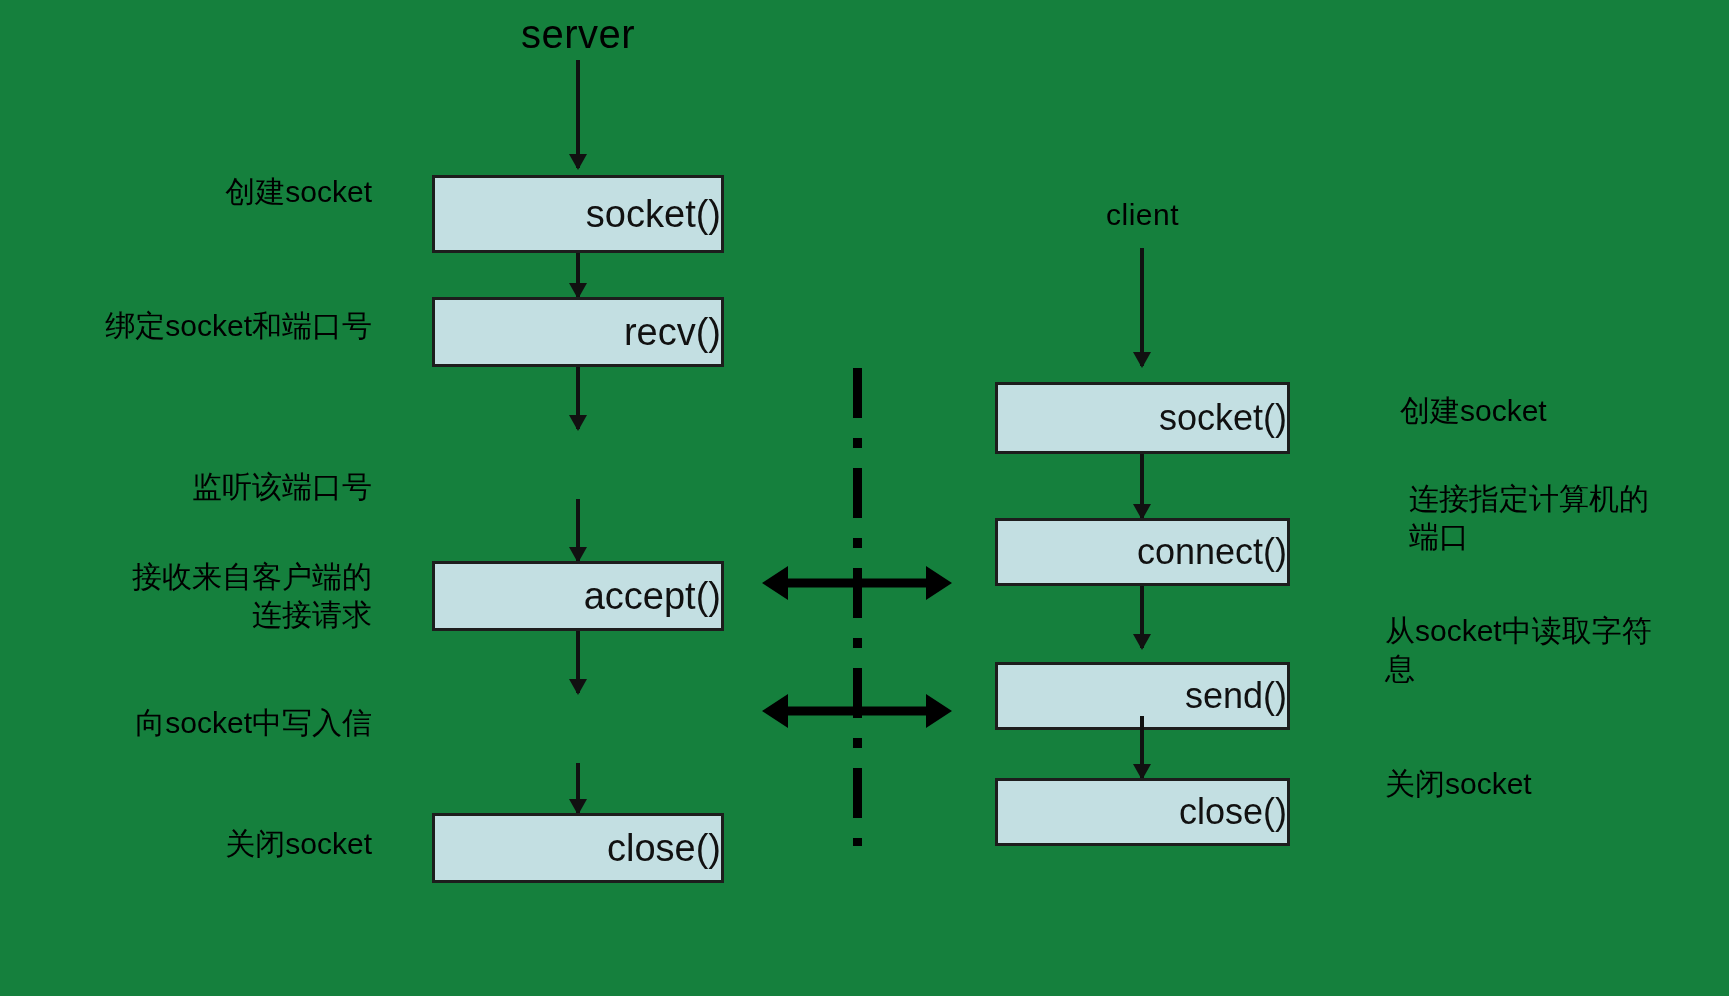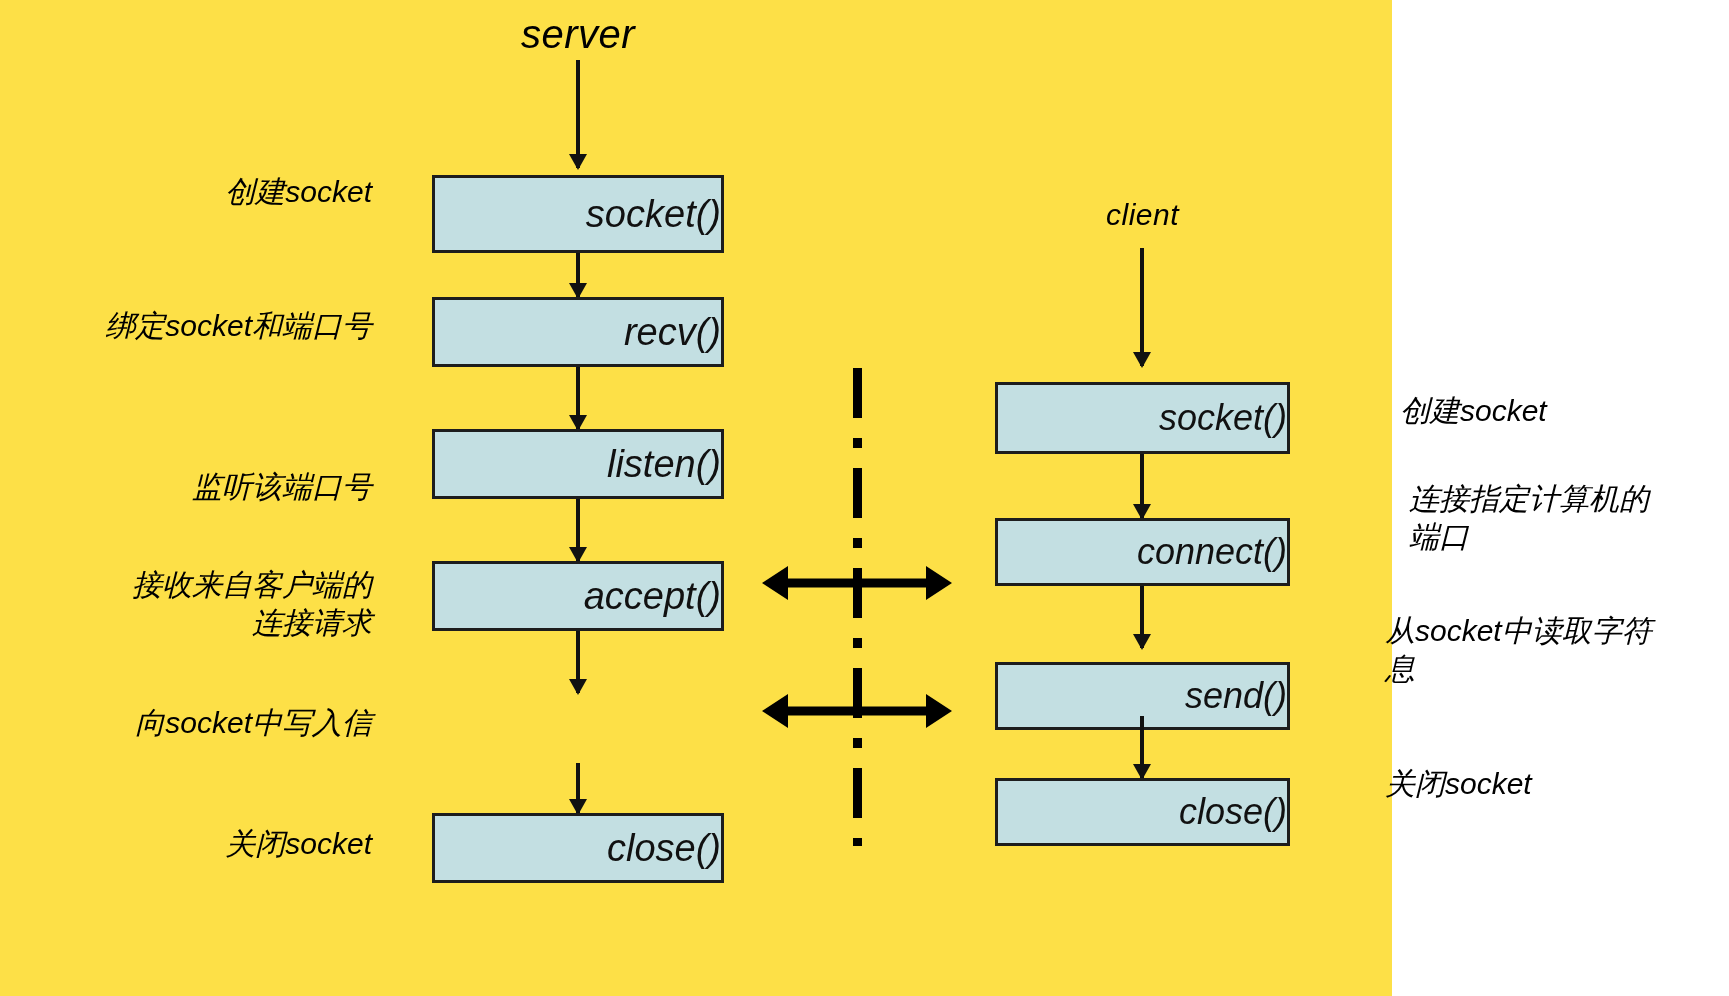--- a/index.html
+++ b/index.html
@@ -9,24 +9,23 @@
   }
   body {
     width: 1729px;
     height: 996px;
     overflow: hidden;
     font-family: "Liberation Sans", "DejaVu Sans", sans-serif;
     color: #000000;
   }
   #canvas {
     position: relative;
-    width: 1392px;
+    width: 1729px;
     height: 996px;
-    background: #fde047;
-    font-style: italic;
+    background: #15803d;
   }
 
   
   .col-header {
     position: absolute;
     font-size: 40px;
     line-height: 1;
     letter-spacing: 0.5px;
     white-space: nowrap;
     color: #000;
@@ -163,31 +162,28 @@
 
   <div class="vconn" style="left:576px; top:253px; height:44px;"></div>
 
   <div class="proc-box" style="left:432px; top:297px; width:292px; height:70px;">
     <span>recv()</span>
   </div>
   <div class="annot left" style="left:10px; top:307px; width:362px;">绑定socket和端口号</div>
 
   <div class="vconn" style="left:576px; top:367px; height:62px;"></div>
 
-  <div class="proc-box" style="left:432px; top:429px; width:292px; height:70px;">
-    <span>listen()</span>
-  </div>
   <div class="annot left" style="left:40px; top:440px; width:332px;margin-top:28px;">监听该端口号</div>
 
   <div class="vconn" style="left:576px; top:499px; height:62px;"></div>
 
   <div class="proc-box" style="left:432px; top:561px; width:292px; height:70px;">
     <span>accept()</span>
   </div>
-  <div class="annot left" style="left:30px; top:558px; width:342px;margin-top:8px;">接收来自客户端的
+  <div class="annot left" style="left:30px; top:558px; width:342px;">接收来自客户端的
 连接请求</div>
 
   <div class="vconn" style="left:576px; top:631px; height:62px;"></div>
 
   <div class="annot left" style="left:0px; top:704px; width:372px;">向socket中写入信</div>
 
   <div class="vconn" style="left:576px; top:763px; height:50px;"></div>
 
   <div class="proc-box" style="left:432px; top:813px; width:292px; height:70px;">
     <span>close()</span>

